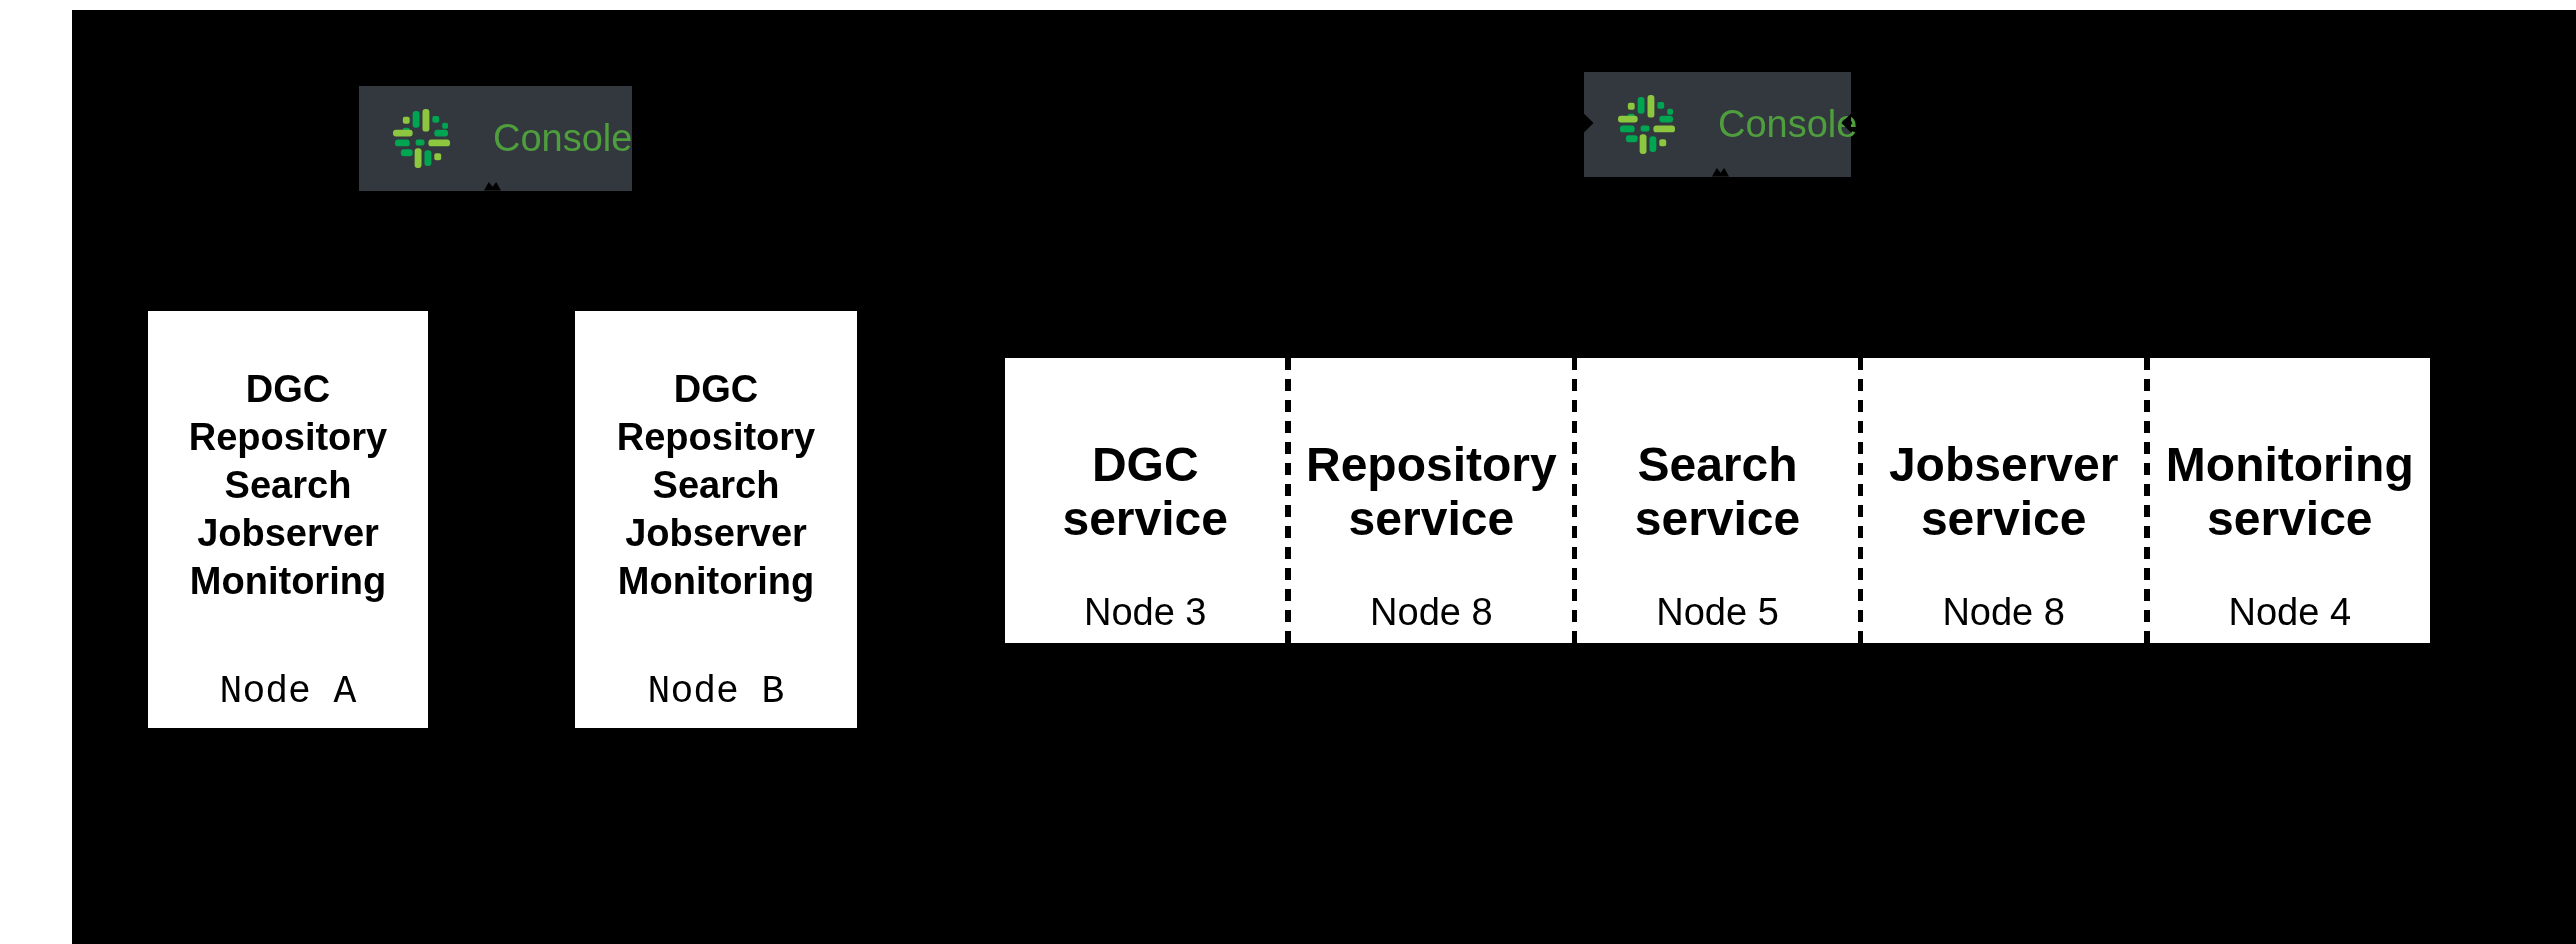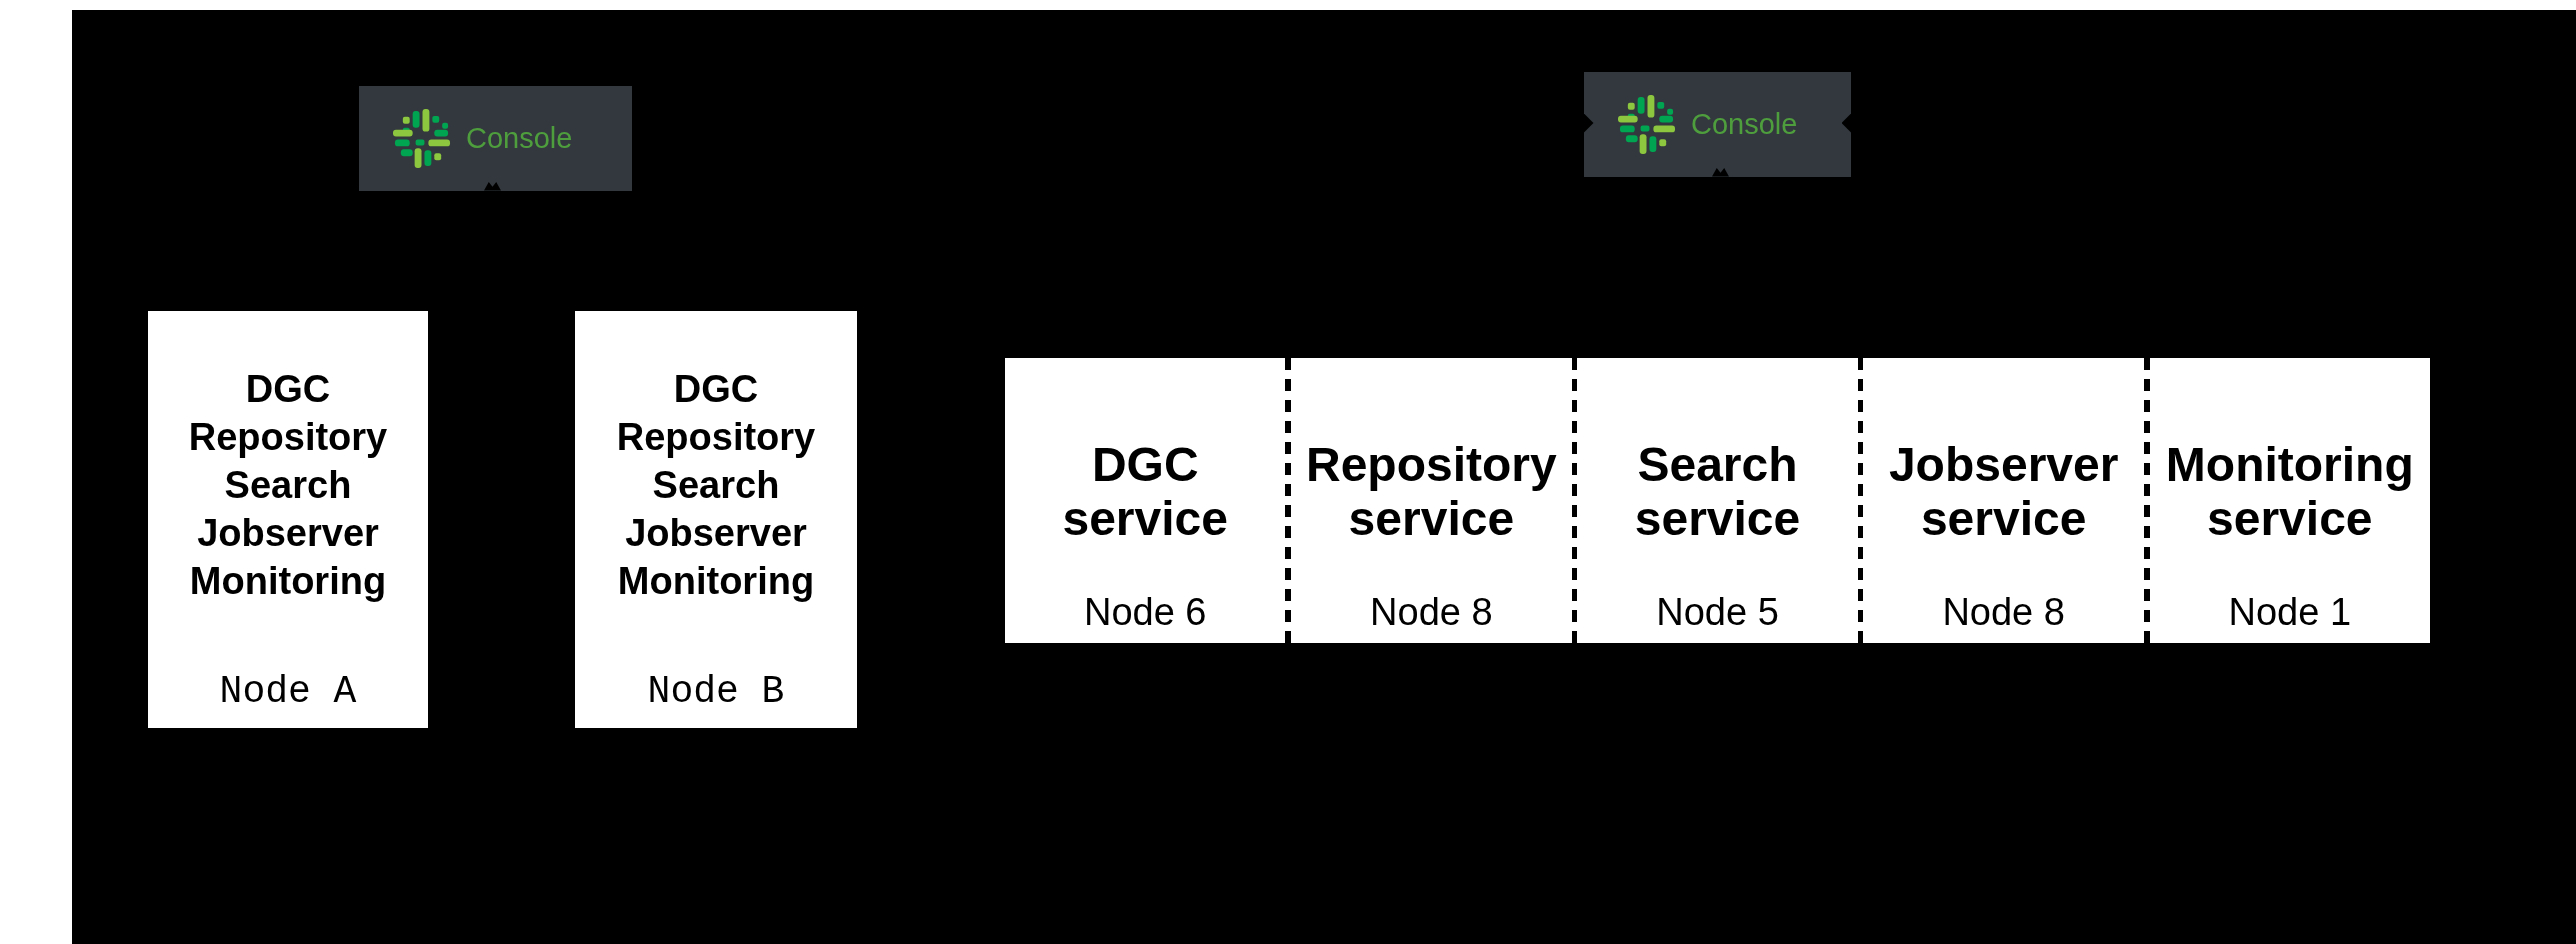--- a/index.html
+++ b/index.html
@@ -19,23 +19,23 @@
   
   .console-badge {
     position: absolute;
     background: #32383e;
     display: flex; align-items: center;
   }
   .badge-1 { left: 287px; top: 76px; width: 273px; height: 105px; }
   .badge-2 { left: 1512px; top: 62px; width: 267px; height: 105px; }
   .console-icon { width: 59px; height: 59px; margin-left: 34px; flex: 0 0 auto; }
   .console-label {
-    margin-left: 14px;
+    margin-left: 41px;
     color: #4f9e3d;
-    font-size: 29px;
+    font-size: 38px;
     line-height: 1;
     white-space: nowrap;
   }
 
   
   .notch { position: absolute; background: #000000; }
   .notch-m {
     width: 17px; height: 8.6px; bottom: 0;
     clip-path: polygon(0 100%, 28% 0, 50% 55%, 72% 0, 100% 100%);
   }
@@ -163,21 +163,21 @@
       <span class="node-label">Node B</span>
     </div>
 
     <div class="service-row">
 
       <div class="svc-cell">
         <div class="svc-name">
           <span>DGC</span>
           <span>service</span>
         </div>
-        <span class="svc-node">Node 6</span>
+        <span class="svc-node">Node 3</span>
       </div>
 
       <div class="sep"></div>
 
       <div class="svc-cell">
         <div class="svc-name">
           <span>Repository</span>
           <span>service</span>
         </div>
         <span class="svc-node">Node 8</span>
@@ -203,19 +203,19 @@
         <span class="svc-node">Node 8</span>
       </div>
 
       <div class="sep"></div>
 
       <div class="svc-cell">
         <div class="svc-name">
           <span>Monitoring</span>
           <span>service</span>
         </div>
-        <span class="svc-node">Node 1</span>
+        <span class="svc-node">Node 4</span>
       </div>
 
     </div>
   </div>
 </div>
 
 
 </body></html>

